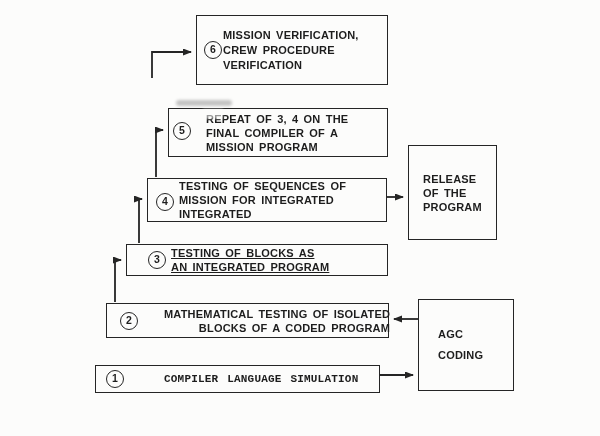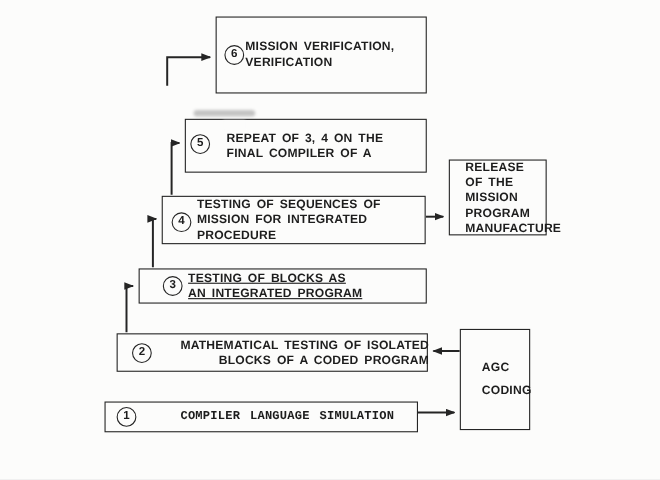--- a/index.html
+++ b/index.html
@@ -67,38 +67,40 @@
       <path d="M156,177 L156,130 L163,130" marker-end="url(#ah)"></path>
       <path d="M152,78 L152,52 L191,52" marker-end="url(#ah)"></path>
       <path d="M387,197 L403,197" marker-end="url(#ah)"></path>
     </g>
   </svg>
 
   <div class="dbox lh15" style="left:196px;top:15px;width:192px;height:70px;">
     <span class="badge" style="left:7px;top:25px;">6</span>
     <div class="btext" style="left:26px;">
       <div class="bline">MISSION VERIFICATION,</div>
+      <div class="bline">CREW PROCEDURE</div>
       <div class="bline">VERIFICATION</div>
     </div>
   </div>
 
   <div class="dbox" style="left:168px;top:108px;width:220px;height:49px;">
     <span class="badge" style="left:4px;top:13px;">5</span>
     <div class="btext" style="left:37px;">
       <div class="bline">REPEAT OF 3, 4 ON THE</div>
       <div class="bline">FINAL COMPILER OF A</div>
+      <div class="bline">MISSION PROGRAM</div>
     </div>
   </div>
 
   <div class="dbox" style="left:147px;top:178px;width:240px;height:44px;">
     <span class="badge" style="left:8px;top:14px;">4</span>
     <div class="btext" style="left:31px;">
       <div class="bline">TESTING OF SEQUENCES OF</div>
       <div class="bline">MISSION FOR INTEGRATED</div>
-      <div class="bline">PROCEDURE</div>
+      <div class="bline">INTEGRATED</div>
     </div>
   </div>
 
   <div class="dbox" style="left:126px;top:244px;width:262px;height:32px;">
     <span class="badge" style="left:21px;top:6px;">3</span>
     <div class="btext" style="left:44px;text-decoration:underline;">
       <div class="bline">TESTING OF BLOCKS AS</div>
       <div class="bline">AN INTEGRATED PROGRAM</div>
     </div>
   </div>
@@ -111,31 +113,29 @@
     </div>
   </div>
 
   <div class="dbox" style="left:95px;top:365px;width:285px;height:28px;">
     <span class="badge" style="left:10px;top:4px;">1</span>
     <div class="btext" style="left:68px;font-family:Liberation Mono, monospace;">
       <div class="bline">COMPILER LANGUAGE SIMULATION</div>
     </div>
   </div>
 
-  <div class="dbox" style="left:408px;top:145px;width:89px;height:69px;">
+  <div class="dbox" style="left:408px;top:145px;width:89px;height:95px;">
     <div class="btext" style="left:14px;">
       <div class="bline">RELEASE</div>
       <div class="bline">OF THE</div>
-      <div class="bline">MISSION</div>
       <div class="bline">PROGRAM</div>
-      <div class="bline">MANUFACTURE</div>
     </div>
   </div>
 
-  <div class="dbox" style="left:418px;top:299px;width:64px;height:92px;">
+  <div class="dbox" style="left:418px;top:299px;width:96px;height:92px;">
     <div class="btext agc-text" style="left:19px;">
       <div class="bline">AGC</div>
       <div class="bline">CODING</div>
     </div>
   </div>
 
   <div class="smudge"></div>
   <div class="smudge2"></div>
 
 </div>

